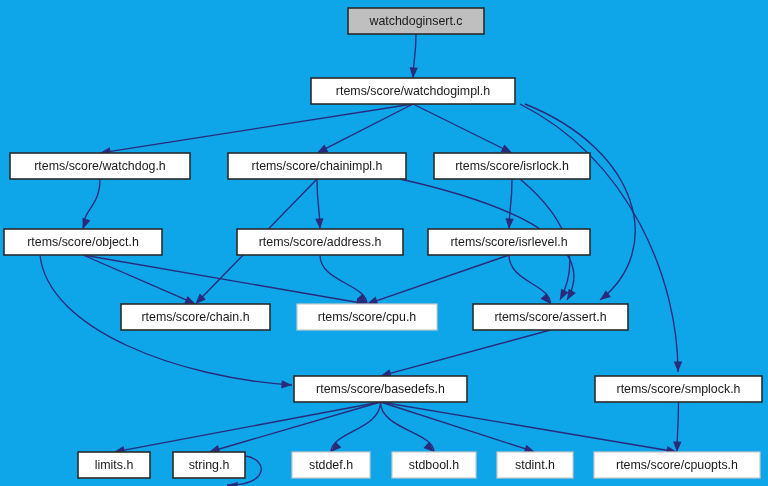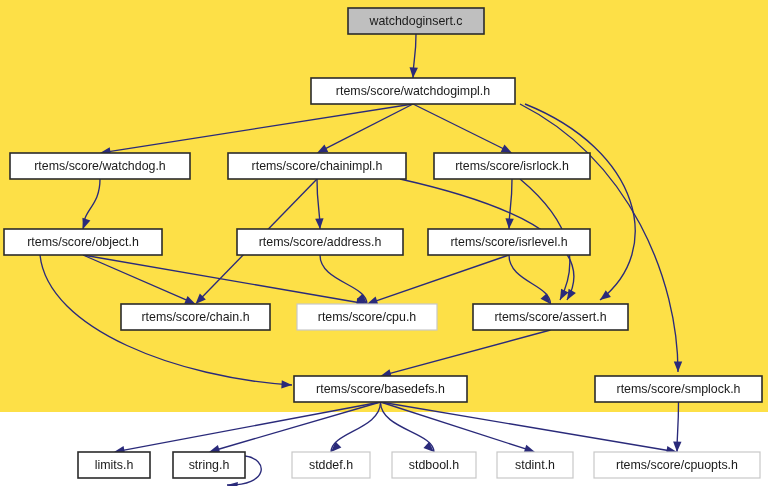--- a/index.html
+++ b/index.html
@@ -10,22 +10,22 @@
   }
   body {
     width: 768px;
     height: 486px;
     overflow: hidden;
     font-family: "Liberation Sans", sans-serif;
   }
   #graph-root {
     position: relative;
     width: 768px;
-    height: 412px;
-    background: #fde047;
+    height: 486px;
+    background: #0ea5e9;
   }
   svg#graph-svg {
     display: block;
     width: 768px;
     height: 486px;
   }
   .node-box {
     stroke-width: 1.2px;
     fill: #ffffff;
   }

